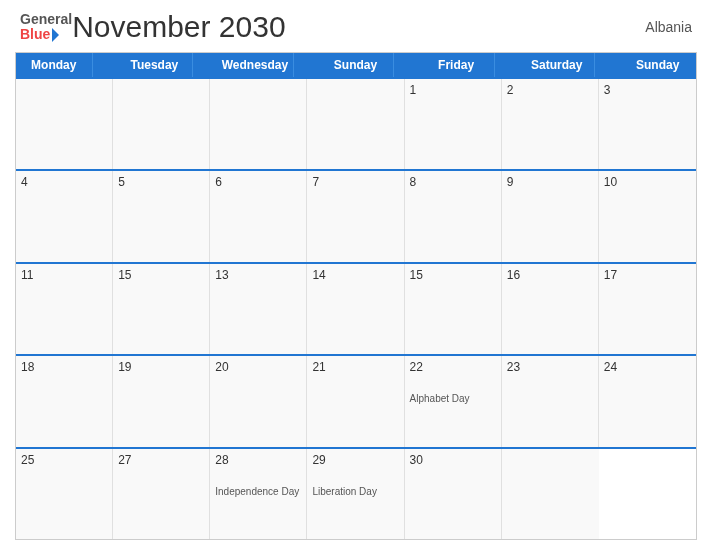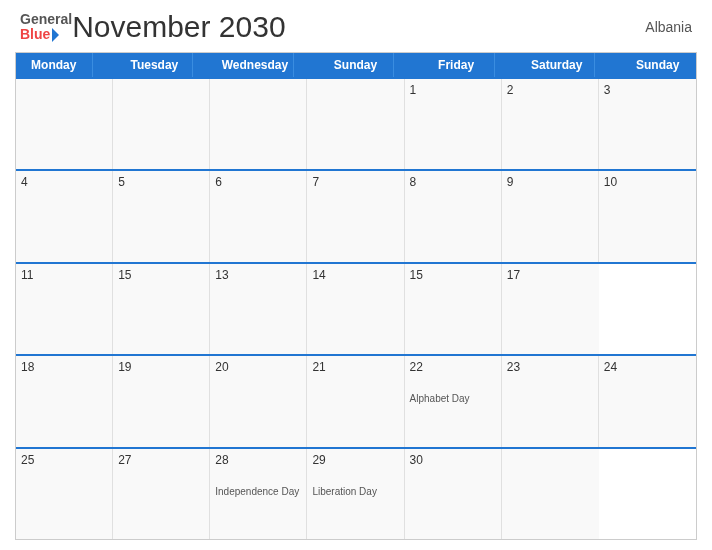--- a/index.html
+++ b/index.html
@@ -210,20 +210,23 @@
           <div class="day-cell">
             <div class="day-num">13</div>
           </div>
           <div class="day-cell">
             <div class="day-num">14</div>
           </div>
           <div class="day-cell">
             <div class="day-num">15</div>
           </div>
           <div class="day-cell">
+            <div class="day-num">16</div>
+          </div>
+          <div class="day-cell">
             <div class="day-num">17</div>
           </div>
         </div>
         <div class="week-row">
           <div class="day-cell">
             <div class="day-num">18</div>
           </div>
           <div class="day-cell">
             <div class="day-num">19</div>
           </div>

